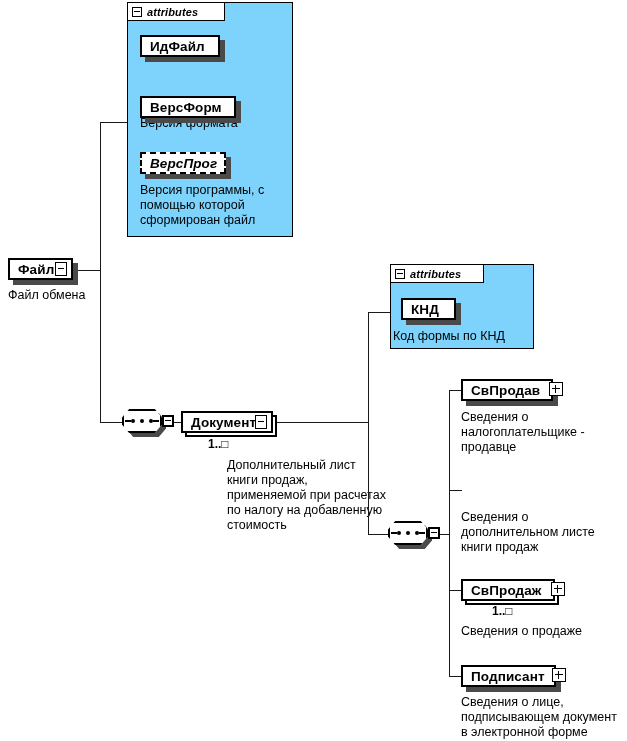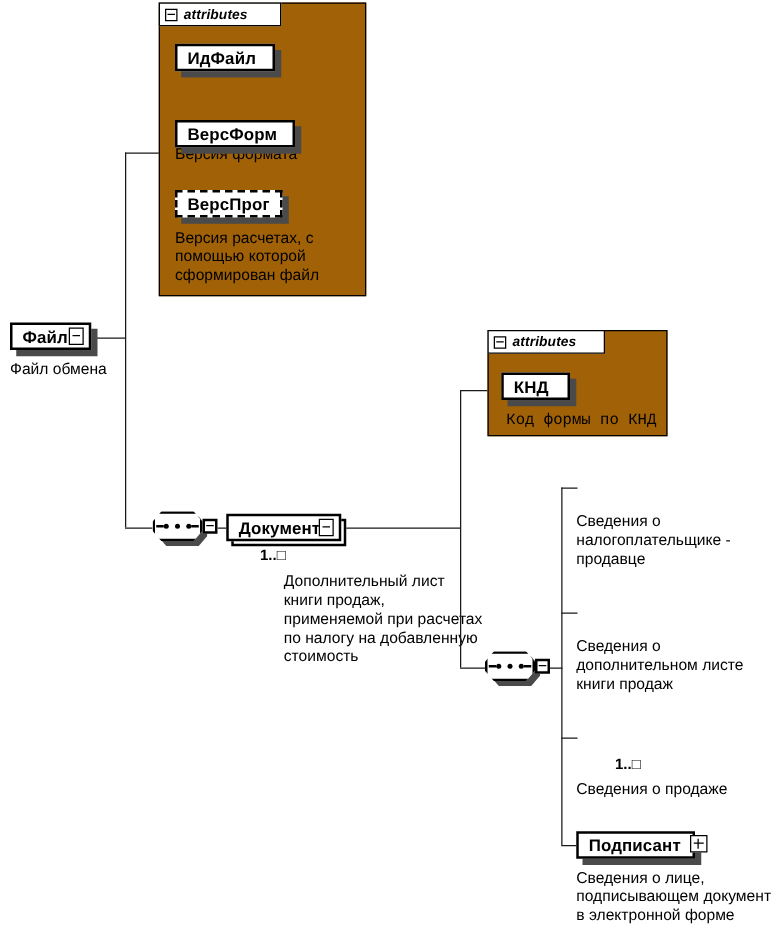--- a/index.html
+++ b/index.html
@@ -25,21 +25,21 @@
   .vline {
     position: absolute;
     width: 0;
     border-left: 1px solid #1a1a1a;
   }
 
   
   .attrbox {
     position: absolute;
     border: 1px solid #000;
-    background: #a16207;
+    background: #7dd3fc;
     box-sizing: border-box;
   }
   .attrbox-tab {
     position: absolute;
     top: -1px;
     left: -1px;
     height: 19px;
     border: 1px solid #000;
     background: #fff;
     box-sizing: border-box;
@@ -88,20 +88,21 @@
     height: 22px;
     box-sizing: border-box;
     display: flex;
     align-items: center;
     padding-left: 8px;
     padding-right: 4px;
     z-index: 2;
   }
   .node.optional .body {
     border: 2px dashed #000;
+    font-style: italic;
   }
   .node .body .name {
     font-size: 13.5px;
     font-weight: bold;
     color: #000;
     white-space: nowrap;
     letter-spacing: .1px;
   }
   
   .node .shadow {
@@ -282,21 +283,21 @@
     </div>
   </div>
   <div class="caption" style="left:140px; top:116px; width:160px;">Версия формата</div>
 
   <div class="node optional" style="left:140px; top:152px; width:86px;">
     <div class="shadow"></div>
     <div class="body">
       <span class="name">ВерсПрог</span>
     </div>
   </div>
-  <div class="caption" style="left:140px; top:183px; width:160px;">Версия расчетах, с
+  <div class="caption" style="left:140px; top:183px; width:160px;">Версия программы, с
 помощью которой
 сформирован файл</div>
 
   <div class="node" style="left:8px; top:258px; width:65px;">
     <div class="shadow"></div>
     <div class="body">
       <span class="name">Файл</span>
       <span class="toggle inner"></span>
     </div>
   </div>
@@ -351,49 +352,63 @@
       <span class="lbl">attributes</span>
     </div>
   </div>
 
   <div class="node" style="left:401px; top:298px; width:55px;">
     <div class="shadow"></div>
     <div class="body">
       <span class="name">КНД</span>
     </div>
   </div>
-  <div class="caption" style="left:405px; top:329px; width:150px;font-family:Liberation Mono, monospace;">Код формы  по КНД</div>
+  <div class="caption" style="left:393px; top:329px; width:150px;">Код формы  по КНД</div>
 
   <div class="seq" style="left:388px; top:521px;">
     <div class="octshadow"></div>
     <div class="oct"></div>
     <div class="barleft"></div>
     <div class="barright"></div>
     <div class="dots">
         <i></i>
         <i></i>
         <i></i>
       </div>
     <div class="stub"></div>
   </div>
   <div class="hline" style="left:440px; top:534px; width:10px;"></div>
 
   <div class="vline" style="left:449px; top:390px; height:286px;"></div>
 
   <div class="hline" style="left:449px; top:390px; width:13px;"></div>
+  <div class="node" style="left:461px; top:379px; width:92px;">
+    <div class="shadow"></div>
+    <div class="body">
+      <span class="name">СвПродав</span>
+    </div>
+    <span class="toggle plus"></span>
+  </div>
   <div class="caption" style="left:461px; top:410px; width:170px;">Сведения о
 налогоплательщике -
 продавце</div>
 
   <div class="hline" style="left:449px; top:490px; width:13px;"></div>
   <div class="caption" style="left:461px; top:510px; width:170px;">Сведения о
 дополнительном листе
 книги продаж</div>
 
   <div class="hline" style="left:449px; top:590px; width:13px;"></div>
+  <div class="node repeat" style="left:461px; top:579px; width:94px;">
+    <div class="stack"></div>
+    <div class="body">
+      <span class="name">СвПродаж</span>
+    </div>
+    <span class="toggle plus"></span>
+  </div>
   <div class="mult" style="left:492px; top:604px;">1..□</div>
   <div class="caption" style="left:461px; top:624px; width:170px;">Сведения о продаже</div>
 
   <div class="hline" style="left:449px; top:676px; width:13px;"></div>
   <div class="node" style="left:461px; top:665px; width:95px;">
     <div class="shadow"></div>
     <div class="body">
       <span class="name">Подписант</span>
     </div>
     <span class="toggle plus"></span>

